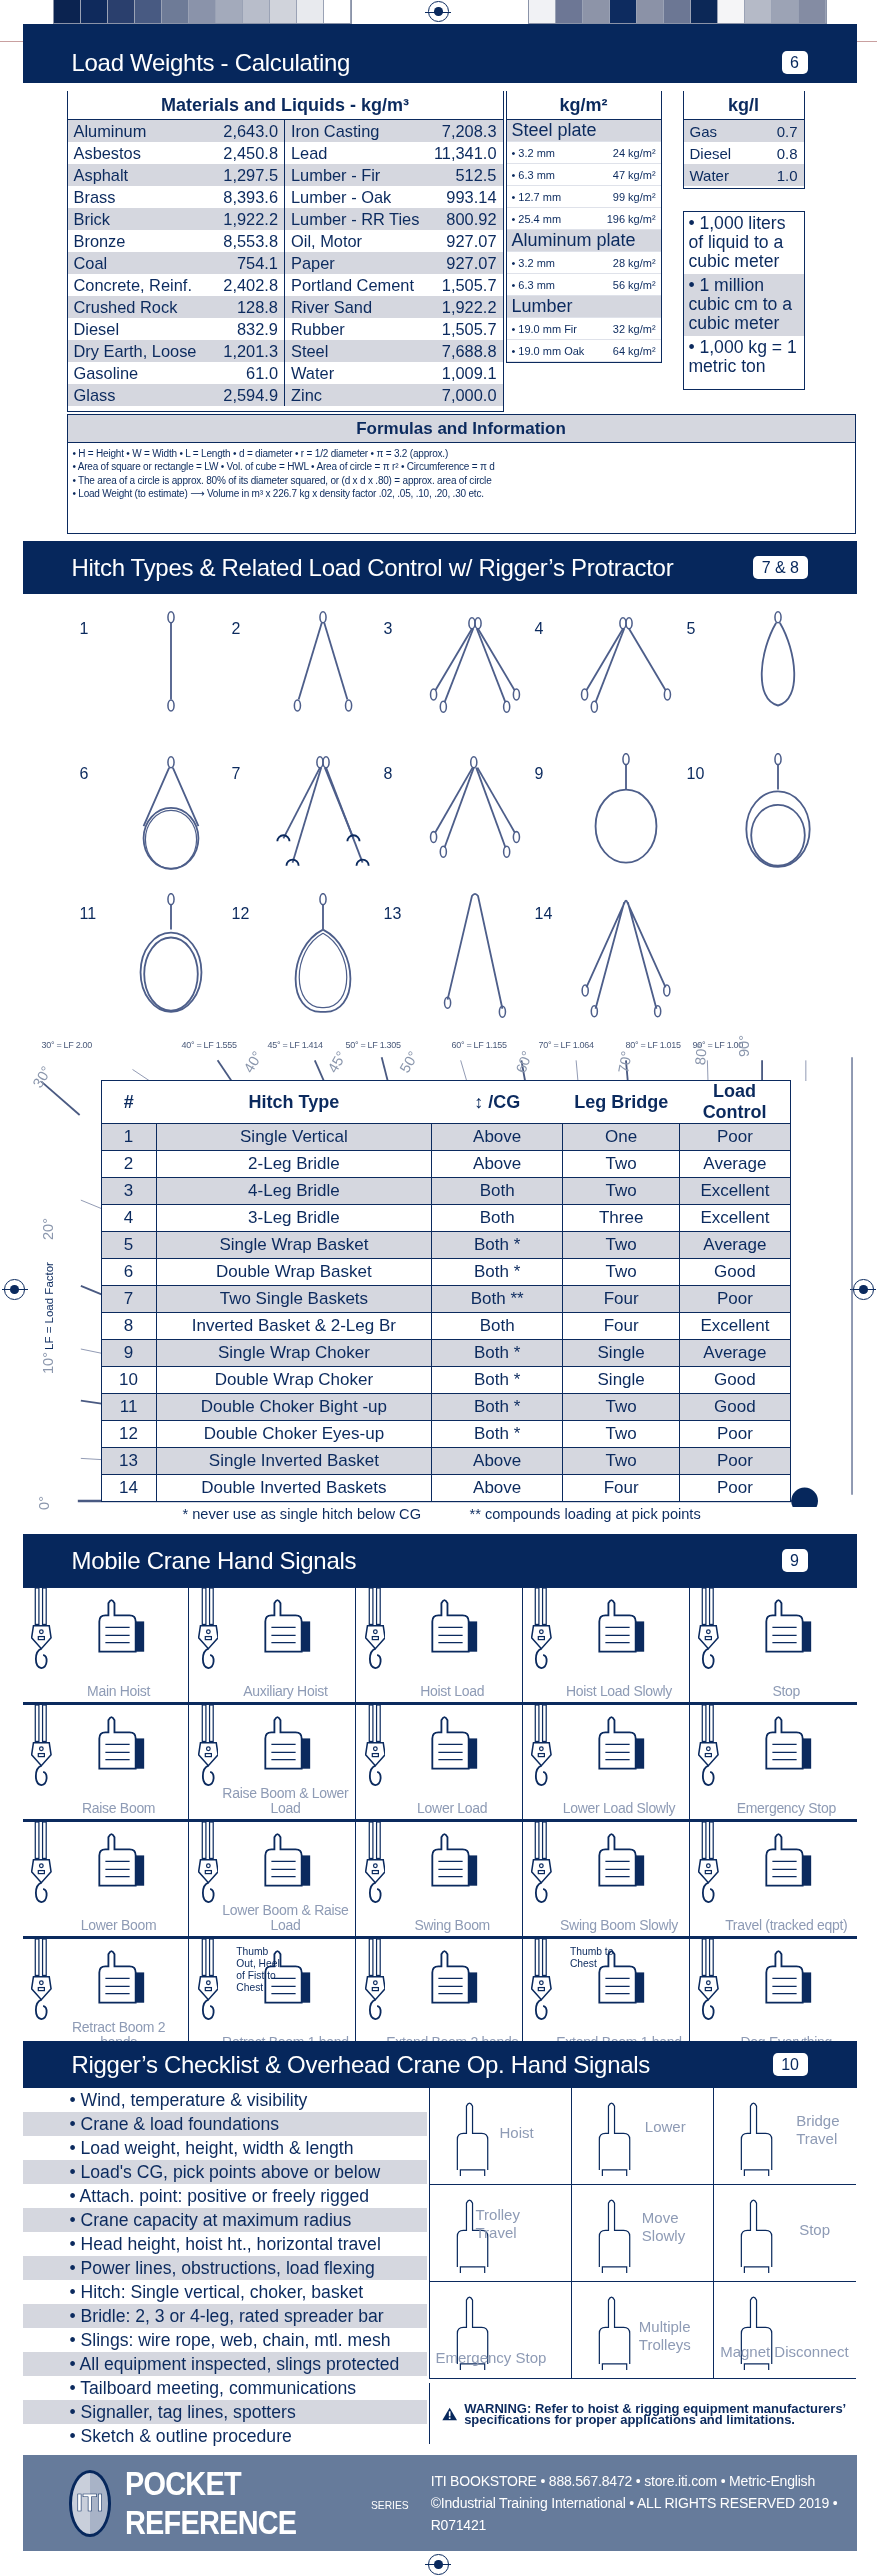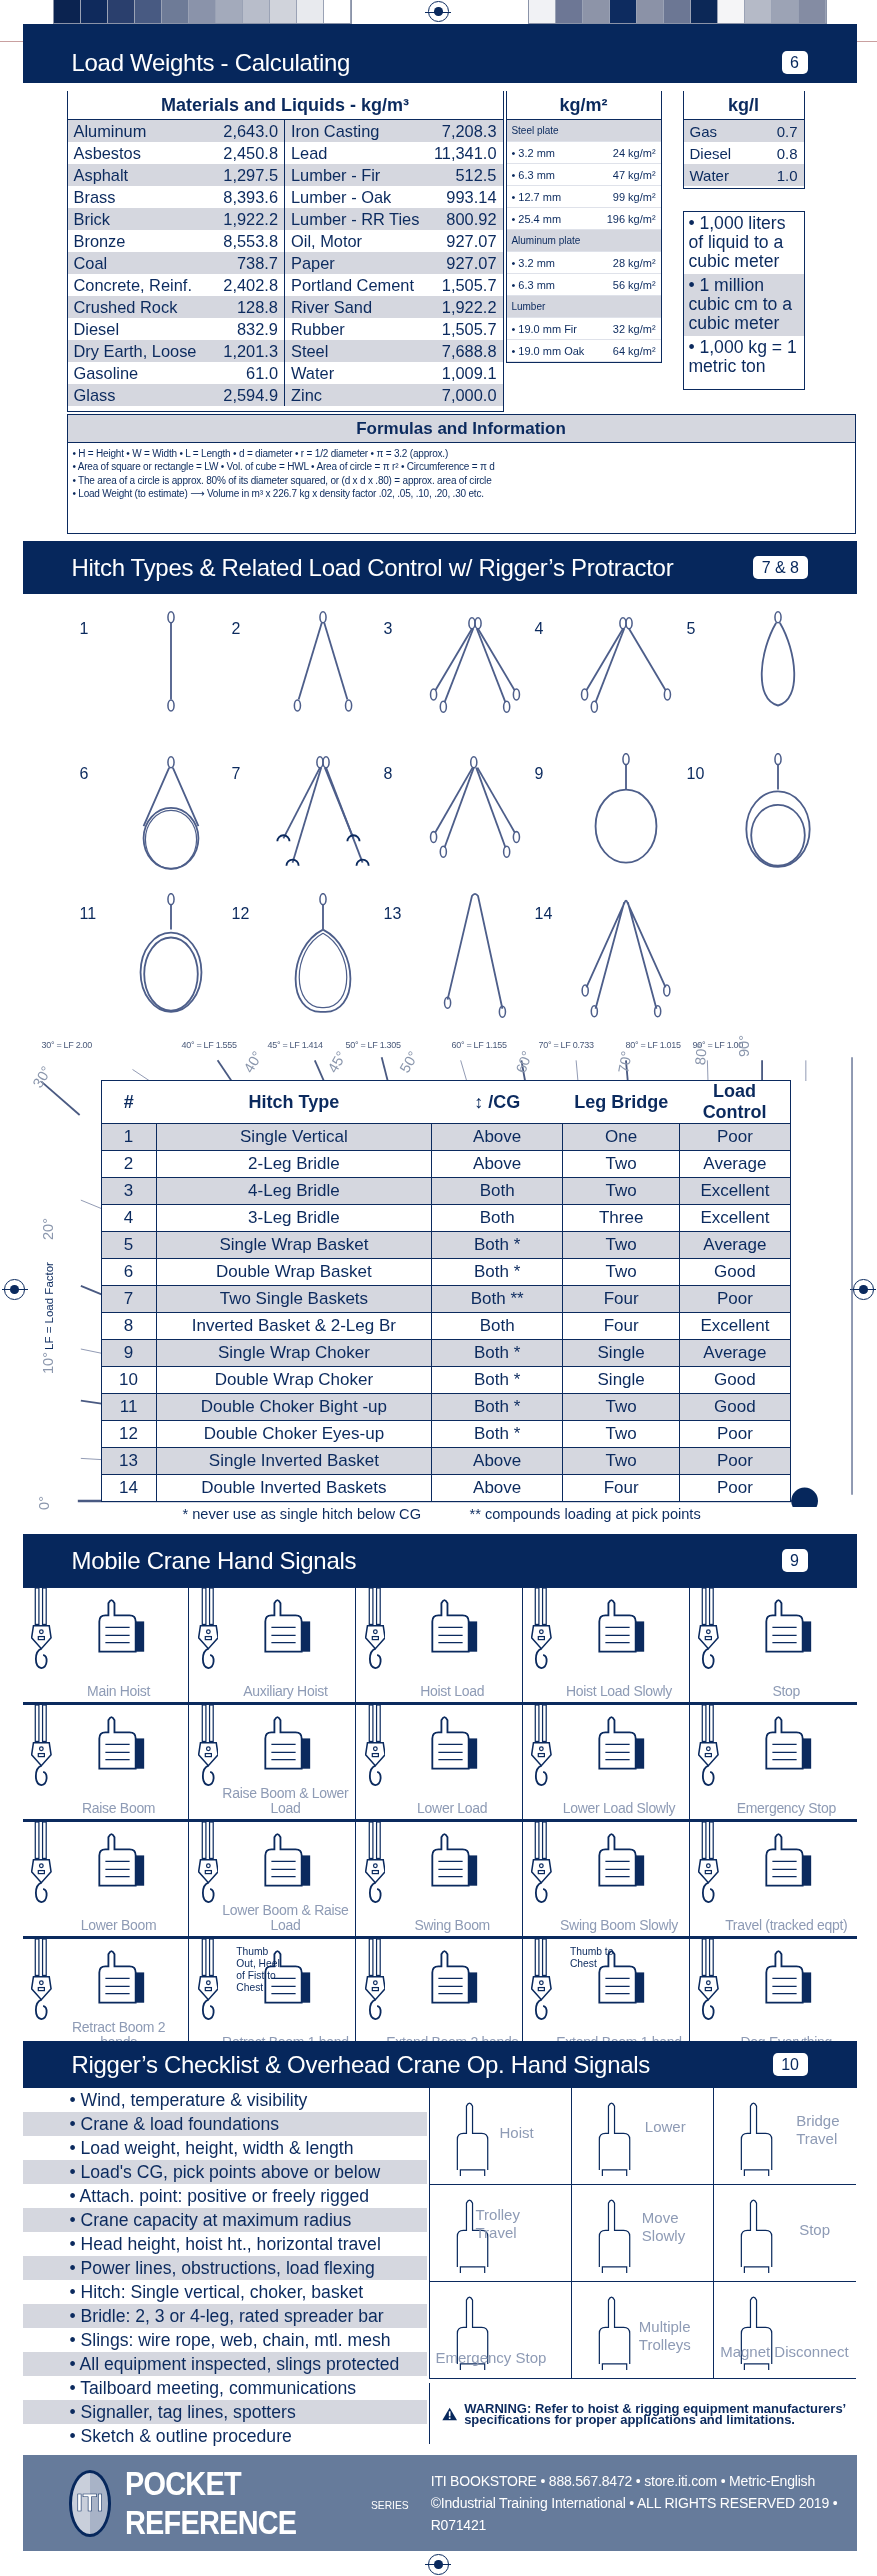--- a/index.html
+++ b/index.html
@@ -21,21 +21,21 @@
 
   
   .tbl-box { position: absolute; border: 1.2px solid #0b2a5e; background: #fff; }
   .tbl-head { text-align: center; font-weight: bold; font-size: 18px; padding: 3.6px 0; border-bottom: 1.8px solid #0b2a5e; }
   .mat-grid { display: grid; grid-template-columns: 1fr 1fr; }
   .mat-col { border-right: 1.2px solid #0b2a5e; }
   .mat-col:last-child { border-right: none; }
   .mat-row { display: flex; justify-content: space-between; font-size: 16.4px; padding: 0 6px; height: 22px; align-items: center; }
   .mat-row:nth-child(odd) { background: #d5d7df; }
   .plate-row { display: flex; justify-content: space-between; font-size: 11px; padding: 0 4.9px; height: 22px; align-items: center; border-bottom: 0.6px solid #dfe2ea; }
-  .plate-row.group { background: #d5d7df; font-size: 10px; }
+  .plate-row.group { background: #d5d7df; font-size: 18px; }
   .kgl-row { display: flex; justify-content: space-between; font-size: 15px; padding: 0 6px; height: 22px; align-items: center; }
   .kgl-row:nth-child(odd) { background: #d5d7df; }
   .note-item { font-size: 17.6px; line-height: 19px; padding: 2.4px 4.9px; }
   .note-item.alt { background: #d5d7df; }
 
   .formulas { position: absolute; border: 1.2px solid #0b2a5e; background: #fff; }
   .formulas-head { background: #d5d7df; text-align: center; font-size: 17px; font-weight: bold; padding: 3.6px 0; border-bottom: 1.8px solid #0b2a5e; }
   .formula-line { font-size: 10px; padding: 1.2px 4.9px; white-space: nowrap; letter-spacing: -0.2px; }
 
   
@@ -151,21 +151,21 @@
           <div class="mat-row">
             <span>Brick</span>
             <span>1,922.2</span>
           </div>
           <div class="mat-row">
             <span>Bronze</span>
             <span>8,553.8</span>
           </div>
           <div class="mat-row">
             <span>Coal</span>
-            <span>738.7</span>
+            <span>754.1</span>
           </div>
           <div class="mat-row">
             <span>Concrete, Reinf.</span>
             <span>2,402.8</span>
           </div>
           <div class="mat-row">
             <span>Crushed Rock</span>
             <span>128.8</span>
           </div>
           <div class="mat-row">
@@ -500,21 +500,21 @@
       <line x1="90" y1="770" x2="1270" y2="770" stroke-width="4"></line>
     </g>
     <circle cx="1286" cy="770" r="22" fill="#06275c"></circle>
   </svg>
   <div id="proto-labels">
       <span class="proto-label" style="left: 19px; top: 1040px;">30° = LF 2.00</span>
       <span class="proto-label" style="left: 159px; top: 1040px;">40° = LF 1.555</span>
       <span class="proto-label" style="left: 245px; top: 1040px;">45° = LF 1.414</span>
       <span class="proto-label" style="left: 323px; top: 1040px;">50° = LF 1.305</span>
       <span class="proto-label" style="left: 429px; top: 1040px;">60° = LF 1.155</span>
-      <span class="proto-label" style="left: 516px; top: 1040px;">70° = LF 0.733</span>
+      <span class="proto-label" style="left: 516px; top: 1040px;">70° = LF 1.064</span>
       <span class="proto-label" style="left: 603px; top: 1040px;">80° = LF 1.015</span>
       <span class="proto-label" style="left: 670px; top: 1040px;">90° = LF 1.00</span>
       <span class="deg-label" style="left: 8px; top: 1069px; transform: rotate(-60deg);">30°</span>
       <span class="deg-label" style="left: 219px; top: 1054px; transform: rotate(-60deg);">40°</span>
       <span class="deg-label" style="left: 303px; top: 1054px; transform: rotate(-60deg);">45°</span>
       <span class="deg-label" style="left: 375px; top: 1054px; transform: rotate(-60deg);">50°</span>
       <span class="deg-label" style="left: 490px; top: 1054px; transform: rotate(-70deg);">60°</span>
       <span class="deg-label" style="left: 591px; top: 1054px; transform: rotate(-80deg);">70°</span>
       <span class="deg-label" style="left: 667px; top: 1046px; transform: rotate(-85deg);">80°</span>
       <span class="deg-label" style="left: 710px; top: 1038px; transform: rotate(-90deg);">90°</span>

